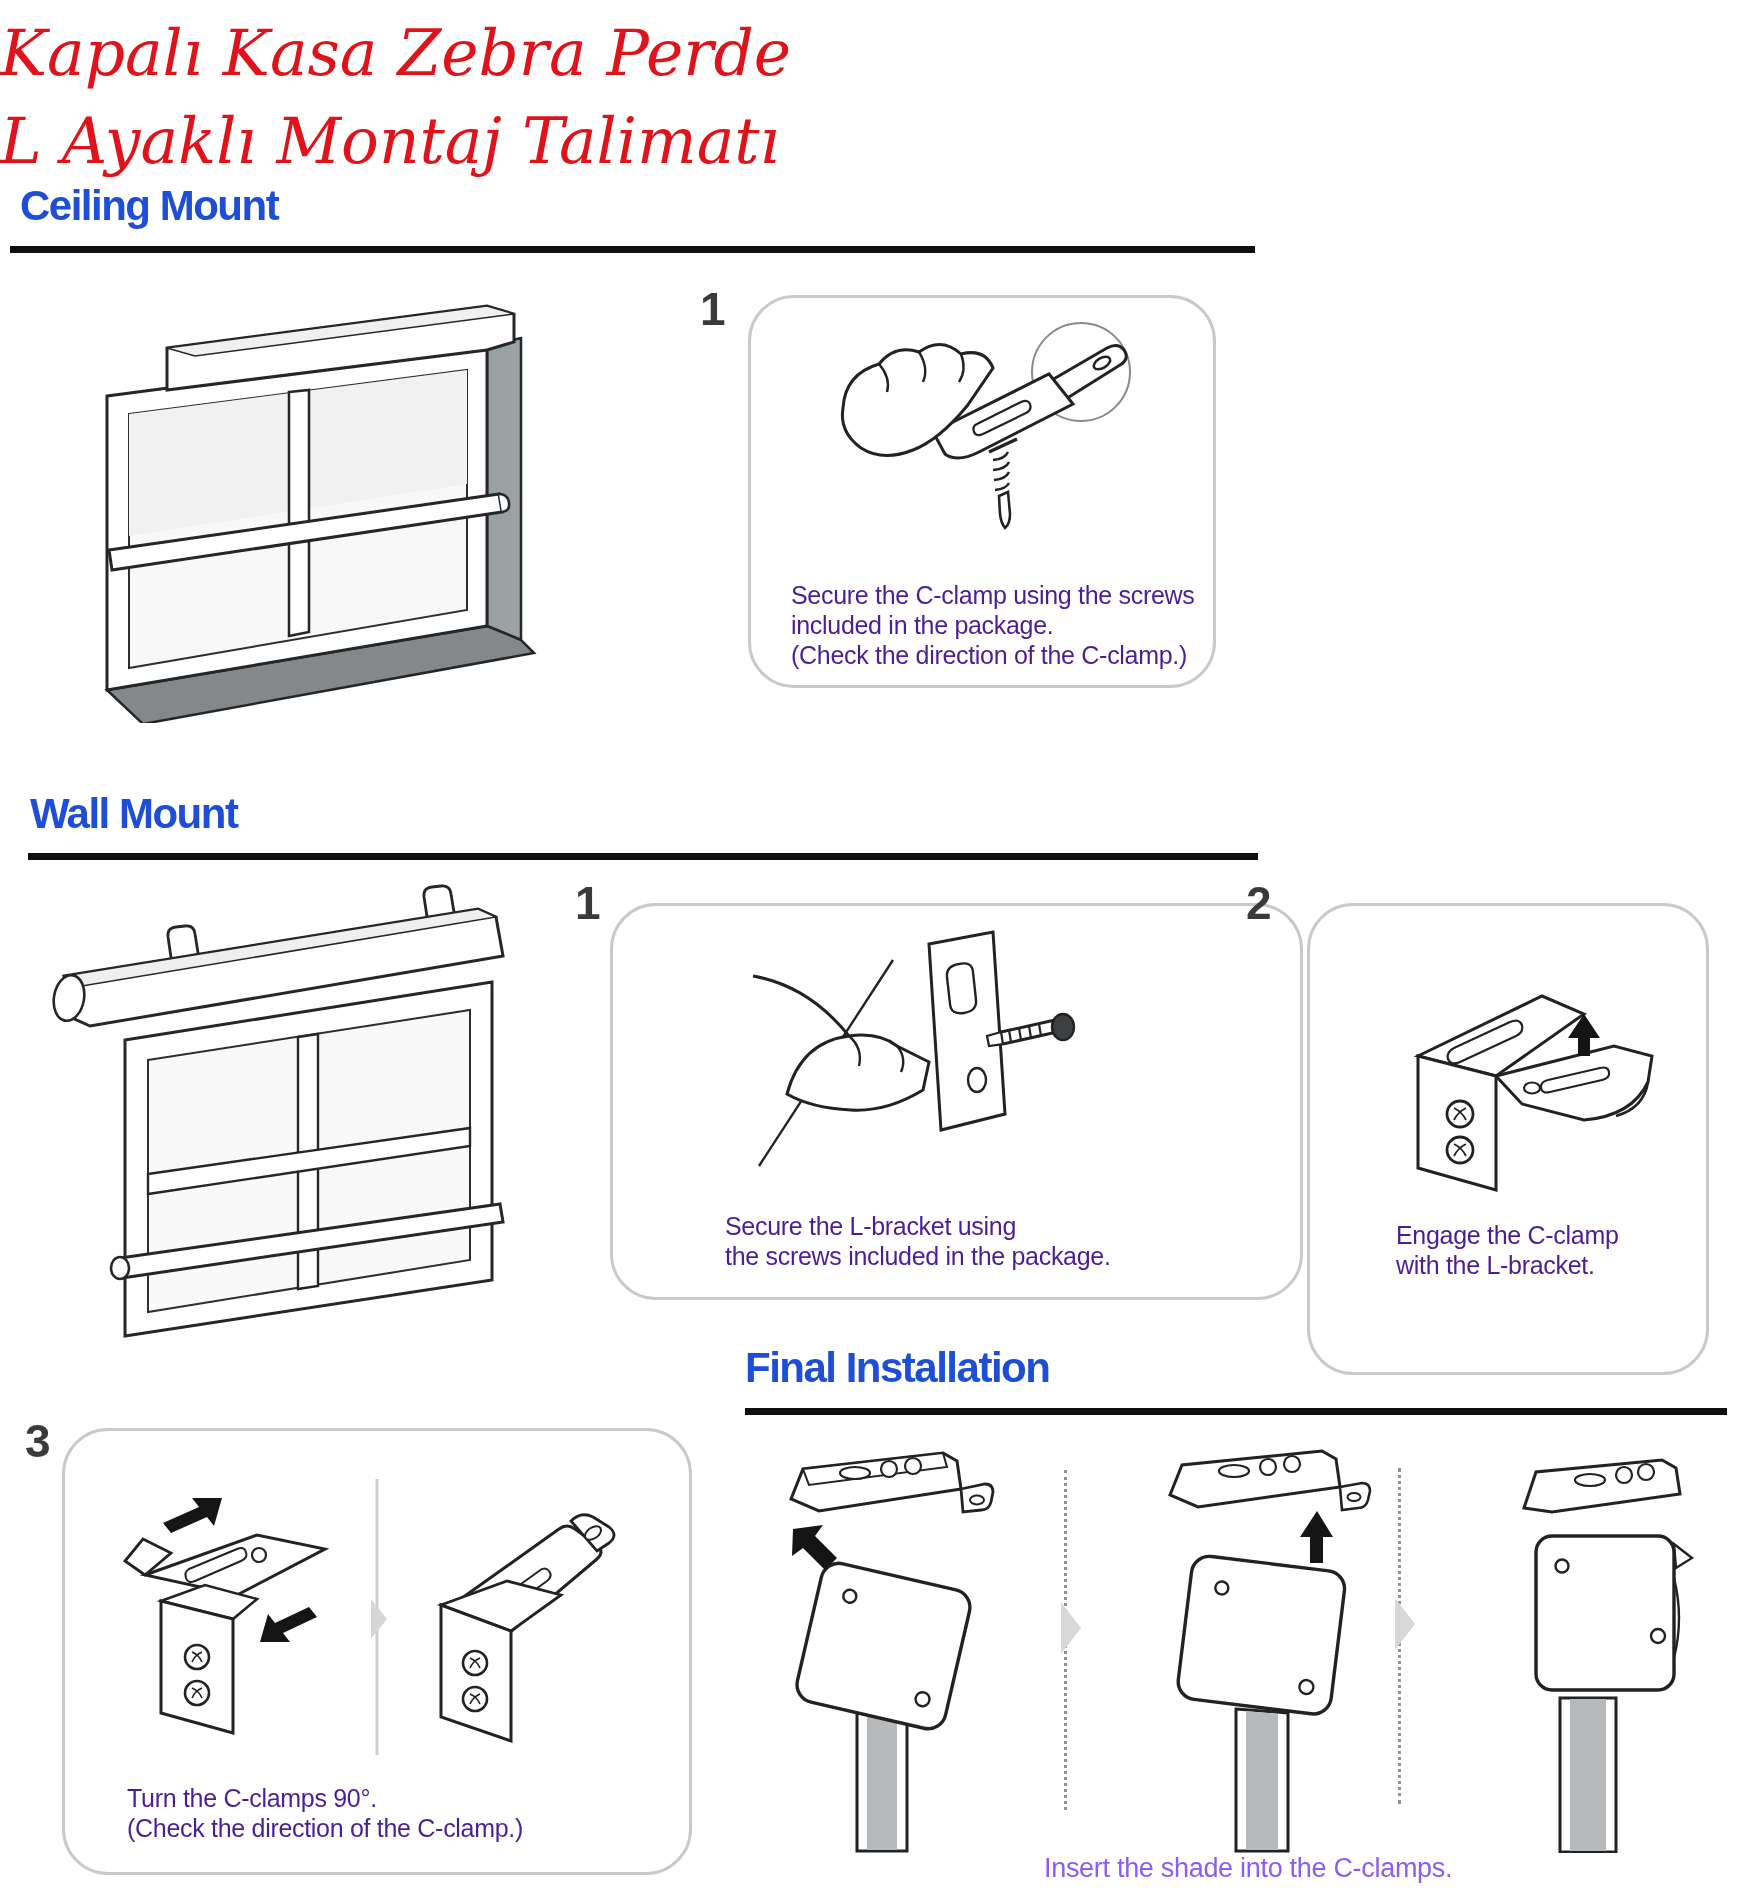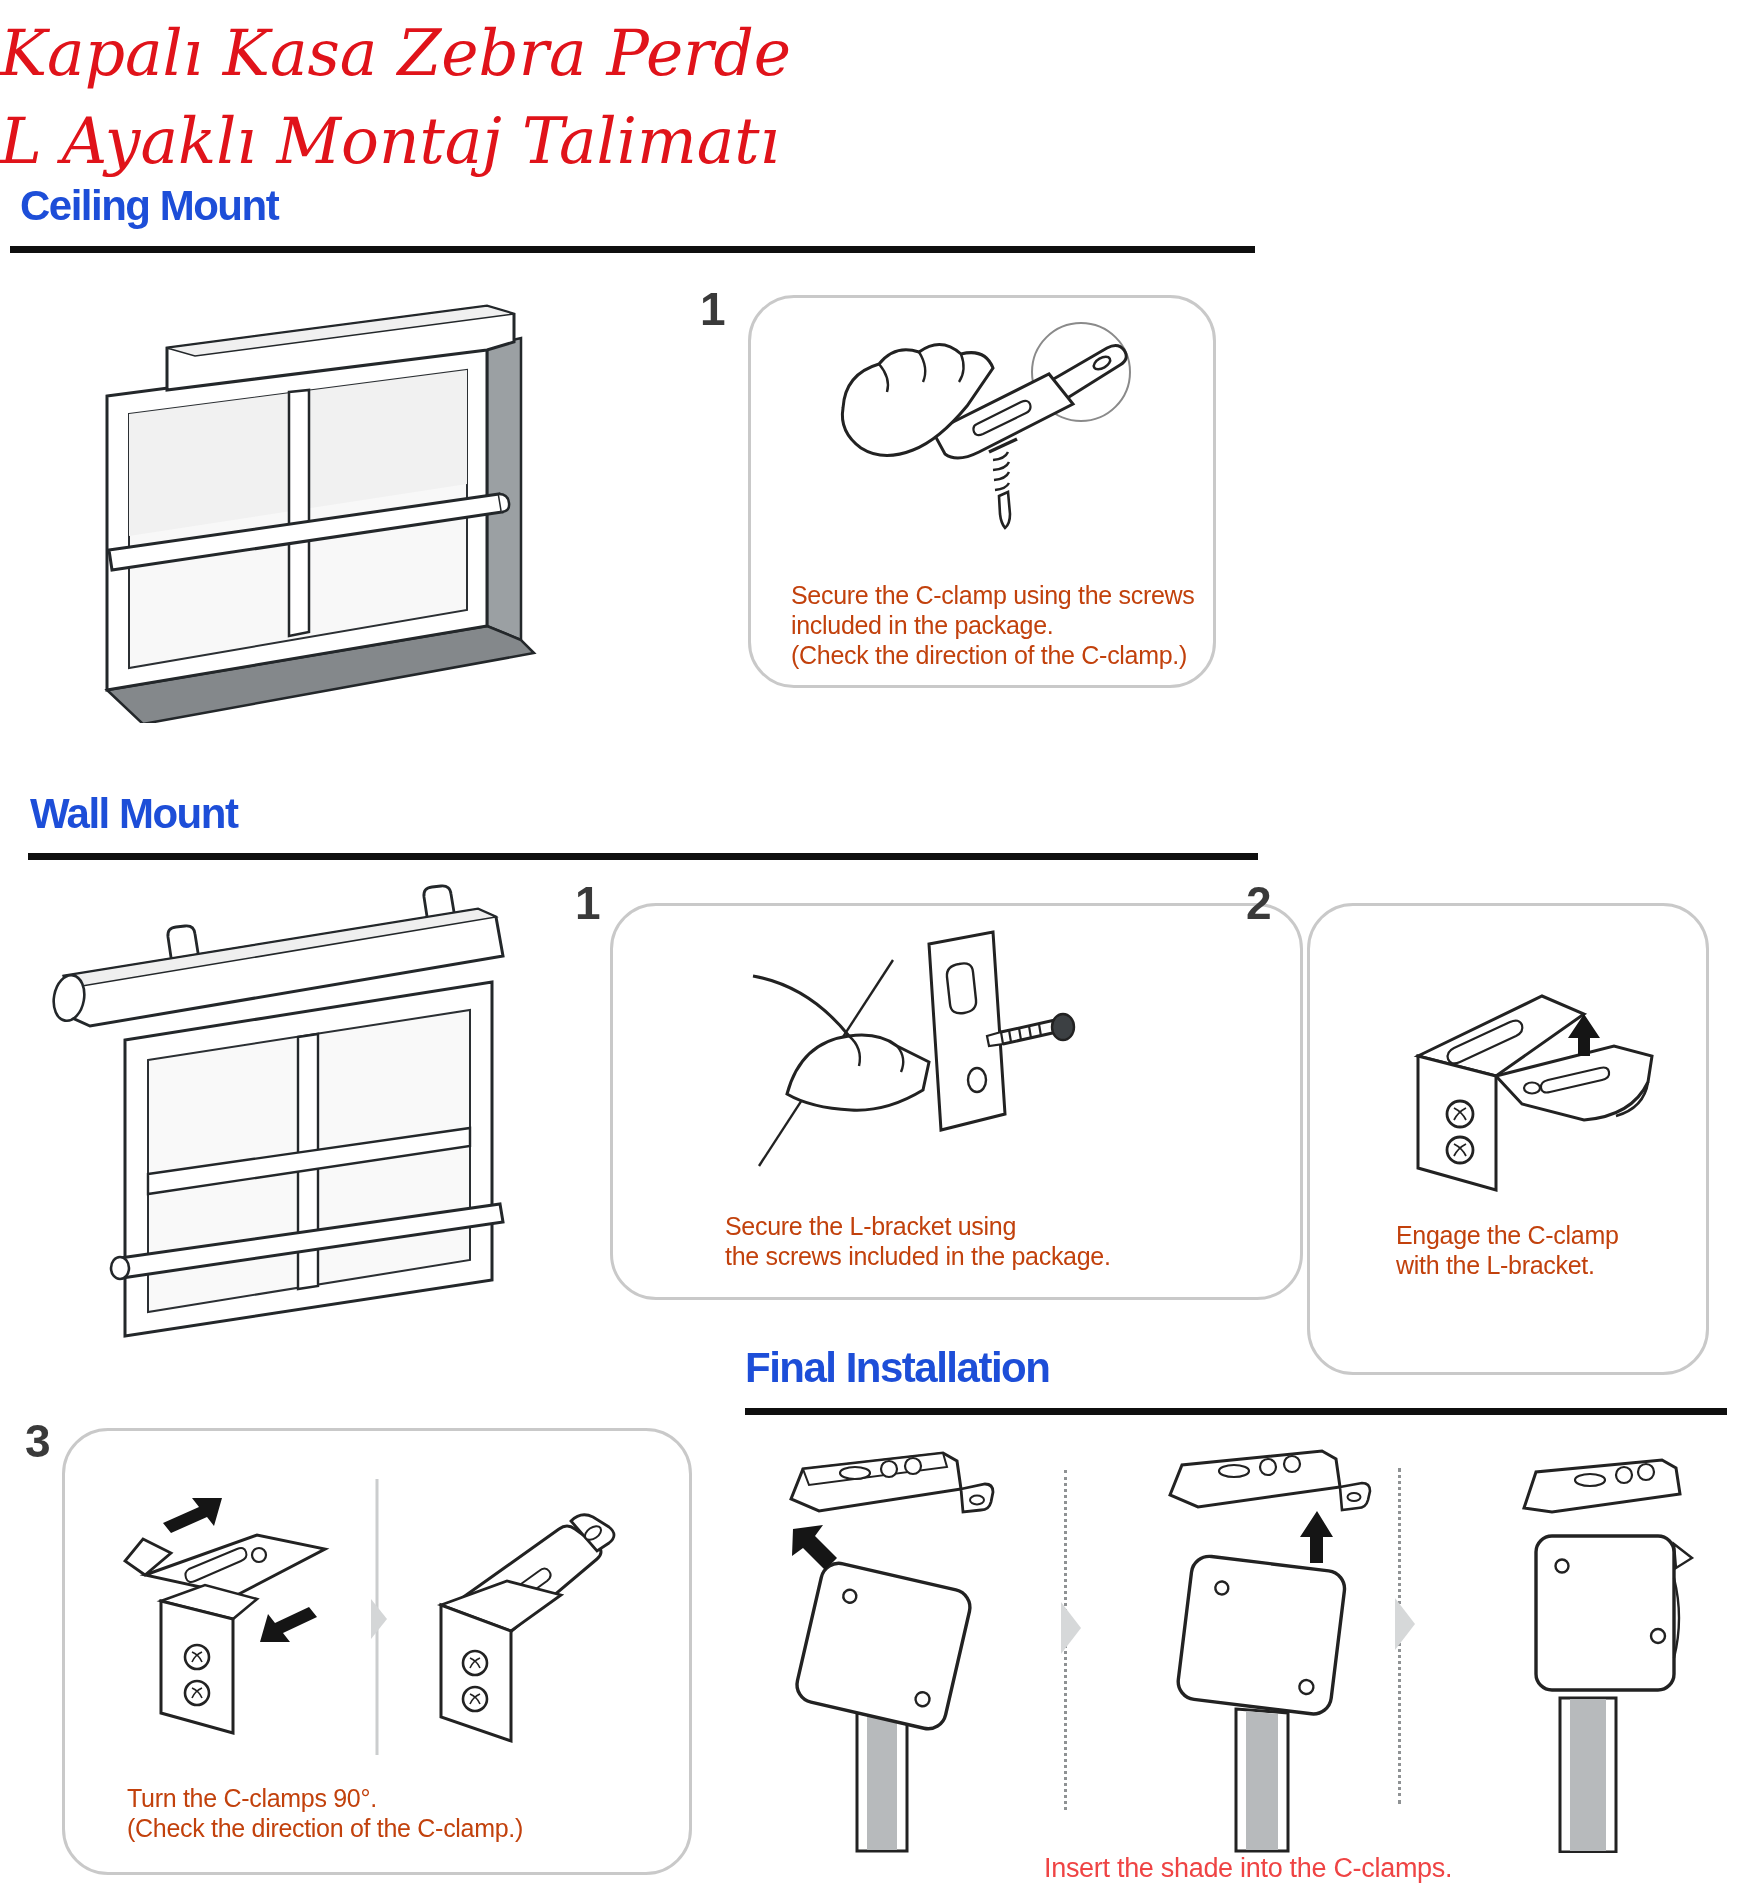--- a/index.html
+++ b/index.html
@@ -6,24 +6,24 @@
   .page{position:relative;width:1754px;height:1893px;background:#ffffff;overflow:hidden;
         font-family:"Liberation Sans",sans-serif;color:#151515;}
   .abs{position:absolute;}
   .title{left:0;top:10px;width:1420px;text-align:left;
          font-family:"DejaVu Serif",serif;font-style:italic;font-weight:normal;
          font-size:63px;line-height:88px;}
   .sec-h{font-weight:700;font-size:42px;letter-spacing:-1.5px;color:#1d4ed8;margin:0;}
   .rule{background:#0f0f0f;height:7px;}
   .stepnum{font-weight:700;font-size:46px;color:#3a3a3a;}
   .panel{border:3px solid #c9c9c9;border-radius:46px;background:#ffffff;box-sizing:border-box;}
-  .cap{font-size:25px;line-height:30px;letter-spacing:-0.3px;color:#c2410c;}
+  .cap{font-size:25px;line-height:30px;letter-spacing:-0.3px;color:#4c1d95;}
   .cap-line{white-space:nowrap;}
   .vdash{border-left:3px dotted #8f9294;width:0;}
-  .final-cap{font-size:27px;font-weight:400;letter-spacing:-0.3px;color:#ef4444;white-space:nowrap;}
+  .final-cap{font-size:27px;font-weight:400;letter-spacing:-0.3px;color:#8b5cf6;white-space:nowrap;}
   svg{display:block;}
 </style>
 </head>
 <body>
 
 <div class="page">
 
   <div class="abs title" style="color: rgb(224, 19, 26);">
     <div>Kapalı Kasa Zebra Perde</div>
     <div>L Ayaklı Montaj Talimatı</div>

